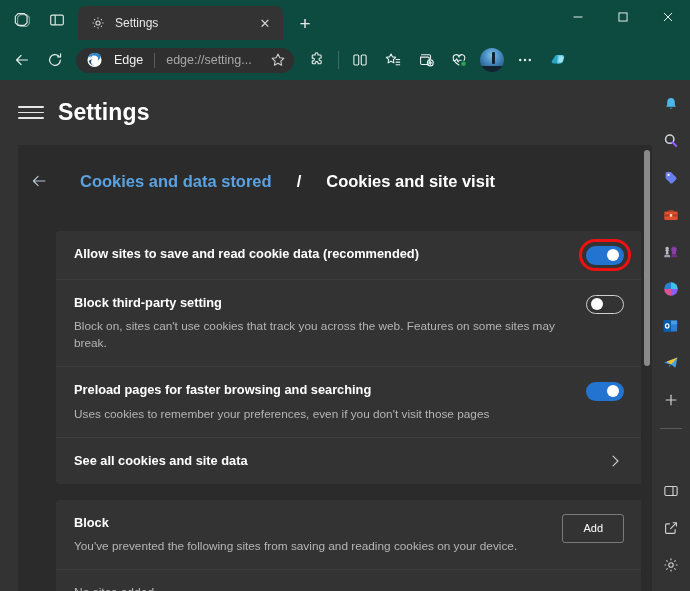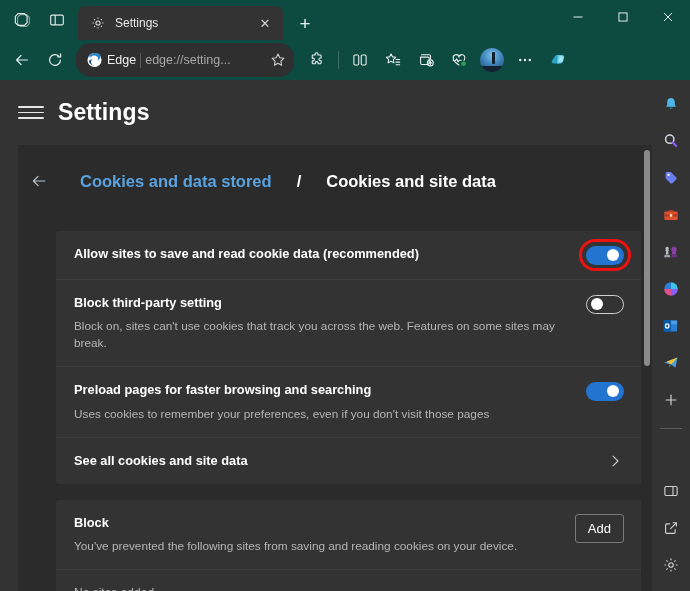--- a/index.html
+++ b/index.html
@@ -63,23 +63,23 @@
     display: flex; align-items: center;
     padding: 0 6px;
     gap: 1px;
   }
   .tbtn {
     width: 32px; height: 30px; border-radius: 5px; flex: 0 0 32px;
     display: flex; align-items: center; justify-content: center;
     color: #e8f0ef;
   }
   .omnibox {
-    flex: 0 0 218px; height: 34px; margin-left: 4px; margin-right: 6px;
+    flex: 0 0 218px; height: 25px; margin-left: 4px; margin-right: 6px;
     background: #2f2f2f; border-radius: 15px;
-    display: flex; align-items: center; padding: 0 4px 0 10px; gap: 4px;
+    display: flex; align-items: center; padding: 0 4px 0 10px; gap: 11px;
   }
   .omni-edge-icon { width: 17px; height: 17px; flex: 0 0 17px; display:flex; align-items:center; justify-content:center; }
   .omni-label { color: #f0f0f0; font-size: 12.5px; white-space: nowrap; }
   .omni-sep { width: 1px; height: 15px; background: #5c5c5c; flex: 0 0 1px; }
   .omni-url {
     flex: 1 1 auto; color: #a8a8a8; font-size: 12.5px;
     white-space: nowrap; overflow: hidden;
   }
   .omni-star { width: 24px; height: 24px; flex: 0 0 24px; display: flex; align-items: center; justify-content: center; color: #cfcfcf; }
   .tb-div { width: 1px; height: 18px; background: #3f6f67; margin: 0 4px; flex: 0 0 1px; }
@@ -172,23 +172,23 @@
     position: absolute; left: -7px; top: -6px; width: 52px; height: 32px;
     border: 3px solid #ee1111; border-radius: 16px; pointer-events: none;
   }
 
   .chev { flex: 0 0 auto; color: #c8c8c8; font-size: 16px; line-height: 1; align-self: center; }
 
   .addbtn {
     flex: 0 0 auto;
     min-width: 46px; height: 29px;
     background: #333333; border: 1px solid #7a7a7a; border-radius: 3px;
-    color: #ffffff; font-size: 13px;
+    color: #ffffff; font-size: 11px;
     display: flex; align-items: center; justify-content: center;
-    padding: 0 12px;
+    padding: 0 20px;
   }
   .empty-row { padding: 16px 18px 14px 18px; border-top: 1px solid #3d3d3d; }
   .empty-text { color: #b9b9b9; font-size: 12px; }
 
   
   .scroll-track {
     position: absolute; right: 0; top: 0; width: 11px; height: 100%;
     background: #2b2b2b;
   }
   .scroll-thumb {
@@ -372,21 +372,21 @@
       <div class="left-rail"></div>
 
       <div class="breadcrumb">
         <span class="back-arrow">
           <svg class="ic" viewBox="0 0 20 20" fill="none" stroke="currentColor" stroke-width="1.3" stroke-linecap="round" stroke-linejoin="round">
             <path d="M16.5 10H4M9 4.8L3.8 10 9 15.2"></path>
           </svg>
         </span>
         <span class="bc-link">Cookies and data stored</span>
         <span class="bc-sep">/</span>
-        <span class="bc-current">Cookies and site data</span>
+        <span class="bc-current">Cookies and site visit</span>
       </div>
 
       <div class="cards">
 
         <div class="card">
 
           <div class="row">
             <div class="row-text">
               <div class="row-title">Allow sites to save and read cookie data (recommended)</div>
             </div>

